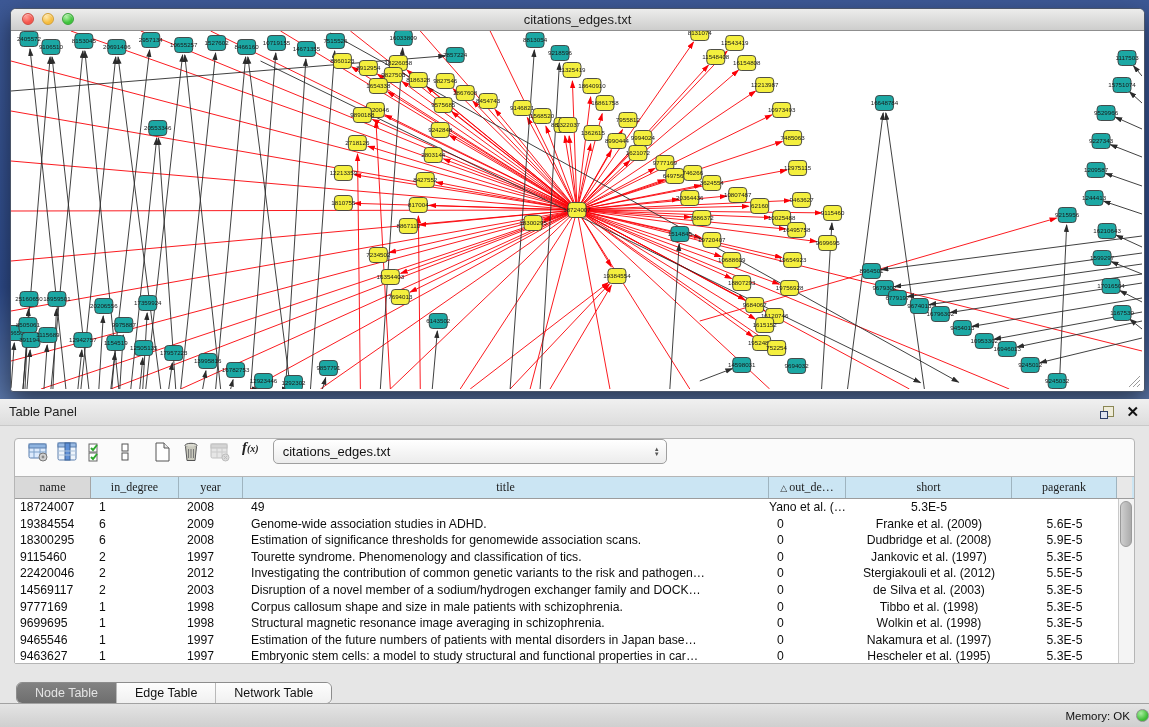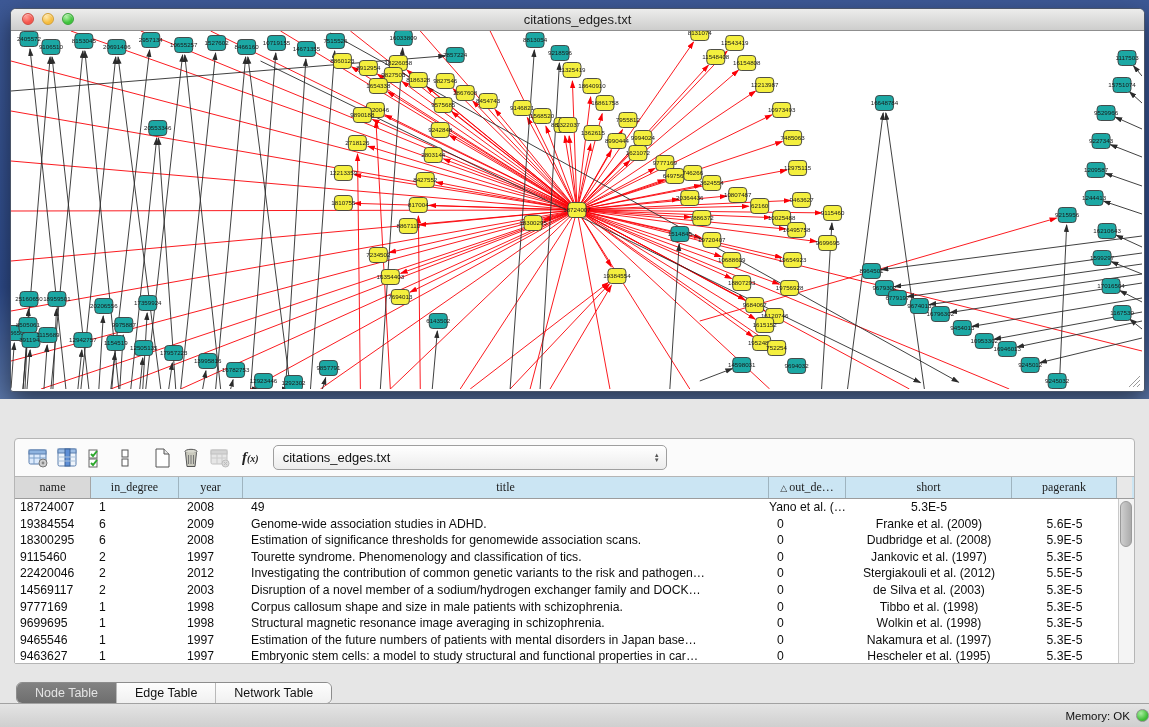--- a/index.html
+++ b/index.html
@@ -27,21 +27,21 @@
   .panel-titlebar{height:26px;background:linear-gradient(#f0f0f0,#ddd);border-bottom:1px solid #c9c9c9;position:relative;}
   .panel-titlebar .label{font-size:13px;line-height:26px;color:#222;padding-left:9px;}
   .panel-icons{position:absolute;right:10px;top:0;height:26px;display:flex;align-items:center;gap:12px;}
   .float-icon{position:relative;width:14px;height:13px;}
   .float-icon .sq1{position:absolute;left:3px;top:0;width:9px;height:9px;border:1px solid #8a8653;background:#efecd9;}
   .float-icon .sq2{position:absolute;left:0;top:5px;width:6px;height:6px;border:1px solid #2c3e66;background:#dfe4ef;}
   .close-icon{font-size:15px;font-weight:bold;color:#111;line-height:26px;cursor:default;}
 
   .panel-card{position:absolute;left:14px;top:39px;width:1119px;height:224px;background:#fbfbfb;
     border:1px solid #b5b5b5;border-radius:4px 4px 2px 2px;}
-  .toolbar{height:37px;display:flex;align-items:center;padding-left:10px;}
+  .toolbar{height:37px;display:flex;align-items:flex-start;padding-left:10px;}
   .tbtn{width:26px;height:26px;display:flex;align-items:center;justify-content:center;margin-right:3px;}
   .fx{font-family:"Liberation Serif",serif;font-style:italic;font-weight:bold;font-size:15px;color:#222;margin:0 4px 0 6px;}
   .fx small{font-size:10px;font-weight:bold;}
   .combo{margin-left:10px;width:392px;height:23px;border:1px solid #9f9f9f;border-radius:5px;
     background:linear-gradient(#ffffff,#ececec);display:flex;align-items:center;position:relative;}
   .combo .val{font-size:13px;color:#111;padding-left:9px;flex:1;}
   .combo .stepper{width:18px;height:100%;display:flex;flex-direction:column;align-items:center;justify-content:center;color:#555;font-size:6px;line-height:5px;border-left:0;}
 
   .tbl{position:absolute;left:0;top:37px;right:0;bottom:0;border-top:1px solid #b5b5b5;overflow:hidden;}
   .thead,.trow{display:grid;grid-template-columns:76px 88px 64px 526px 77px 166px 105px 15px;}
@@ -788,20 +788,30 @@
             <text x="706" y="28" text-anchor="middle" font-size="6.2" fill="#1a1a1a" font-family="&quot;Liberation Sans&quot;, sans-serif">11548408</text>
           </g>
           <line x1="1120" y1="356" x2="1131" y2="345" stroke="#9a9a9a" stroke-width="1"></line>
           <line x1="1124" y1="356" x2="1131" y2="349" stroke="#9a9a9a" stroke-width="1"></line>
           <line x1="1128" y1="356" x2="1131" y2="353" stroke="#9a9a9a" stroke-width="1"></line>
         </svg>
     </div>
   </div>
 
   <div class="table-panel">
+    <div class="panel-titlebar">
+      <div class="label">Table Panel</div>
+      <div class="panel-icons">
+        <span class="float-icon">
+            <span class="sq1"></span>
+            <span class="sq2"></span>
+          </span>
+        <span class="close-icon">✕</span>
+      </div>
+    </div>
 
     <div class="panel-card">
       <div class="toolbar">
         <span class="tbtn">
           <svg width="22" height="22" viewBox="0 0 22 22">
               <rect x="2" y="3" width="17" height="14" rx="1.5" fill="#dceafc" stroke="#5b7fae"></rect>
               <rect x="2" y="3" width="17" height="4" fill="#8fb4e0" stroke="#5b7fae"></rect>
               <path d="M2 11h17M7 7v10M13 7v10" stroke="#7da0c9" stroke-width="1"></path>
               <circle cx="16" cy="16" r="4" fill="#cfcfcf" stroke="#777"></circle>
               <circle cx="16" cy="16" r="1.4" fill="#888"></circle>

